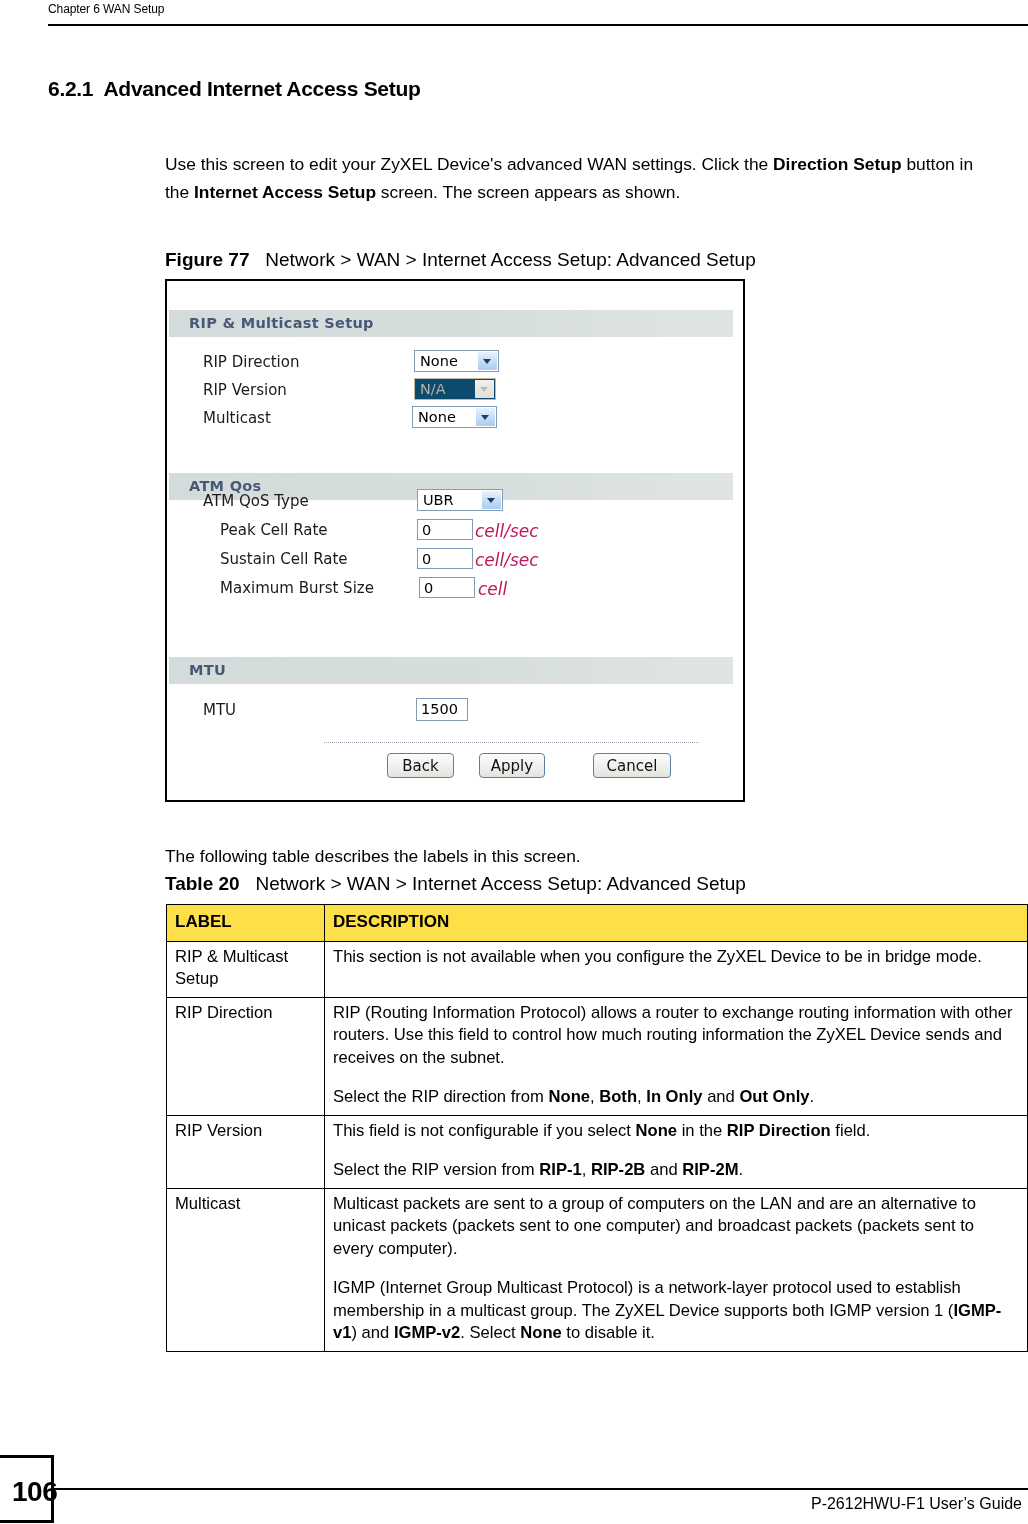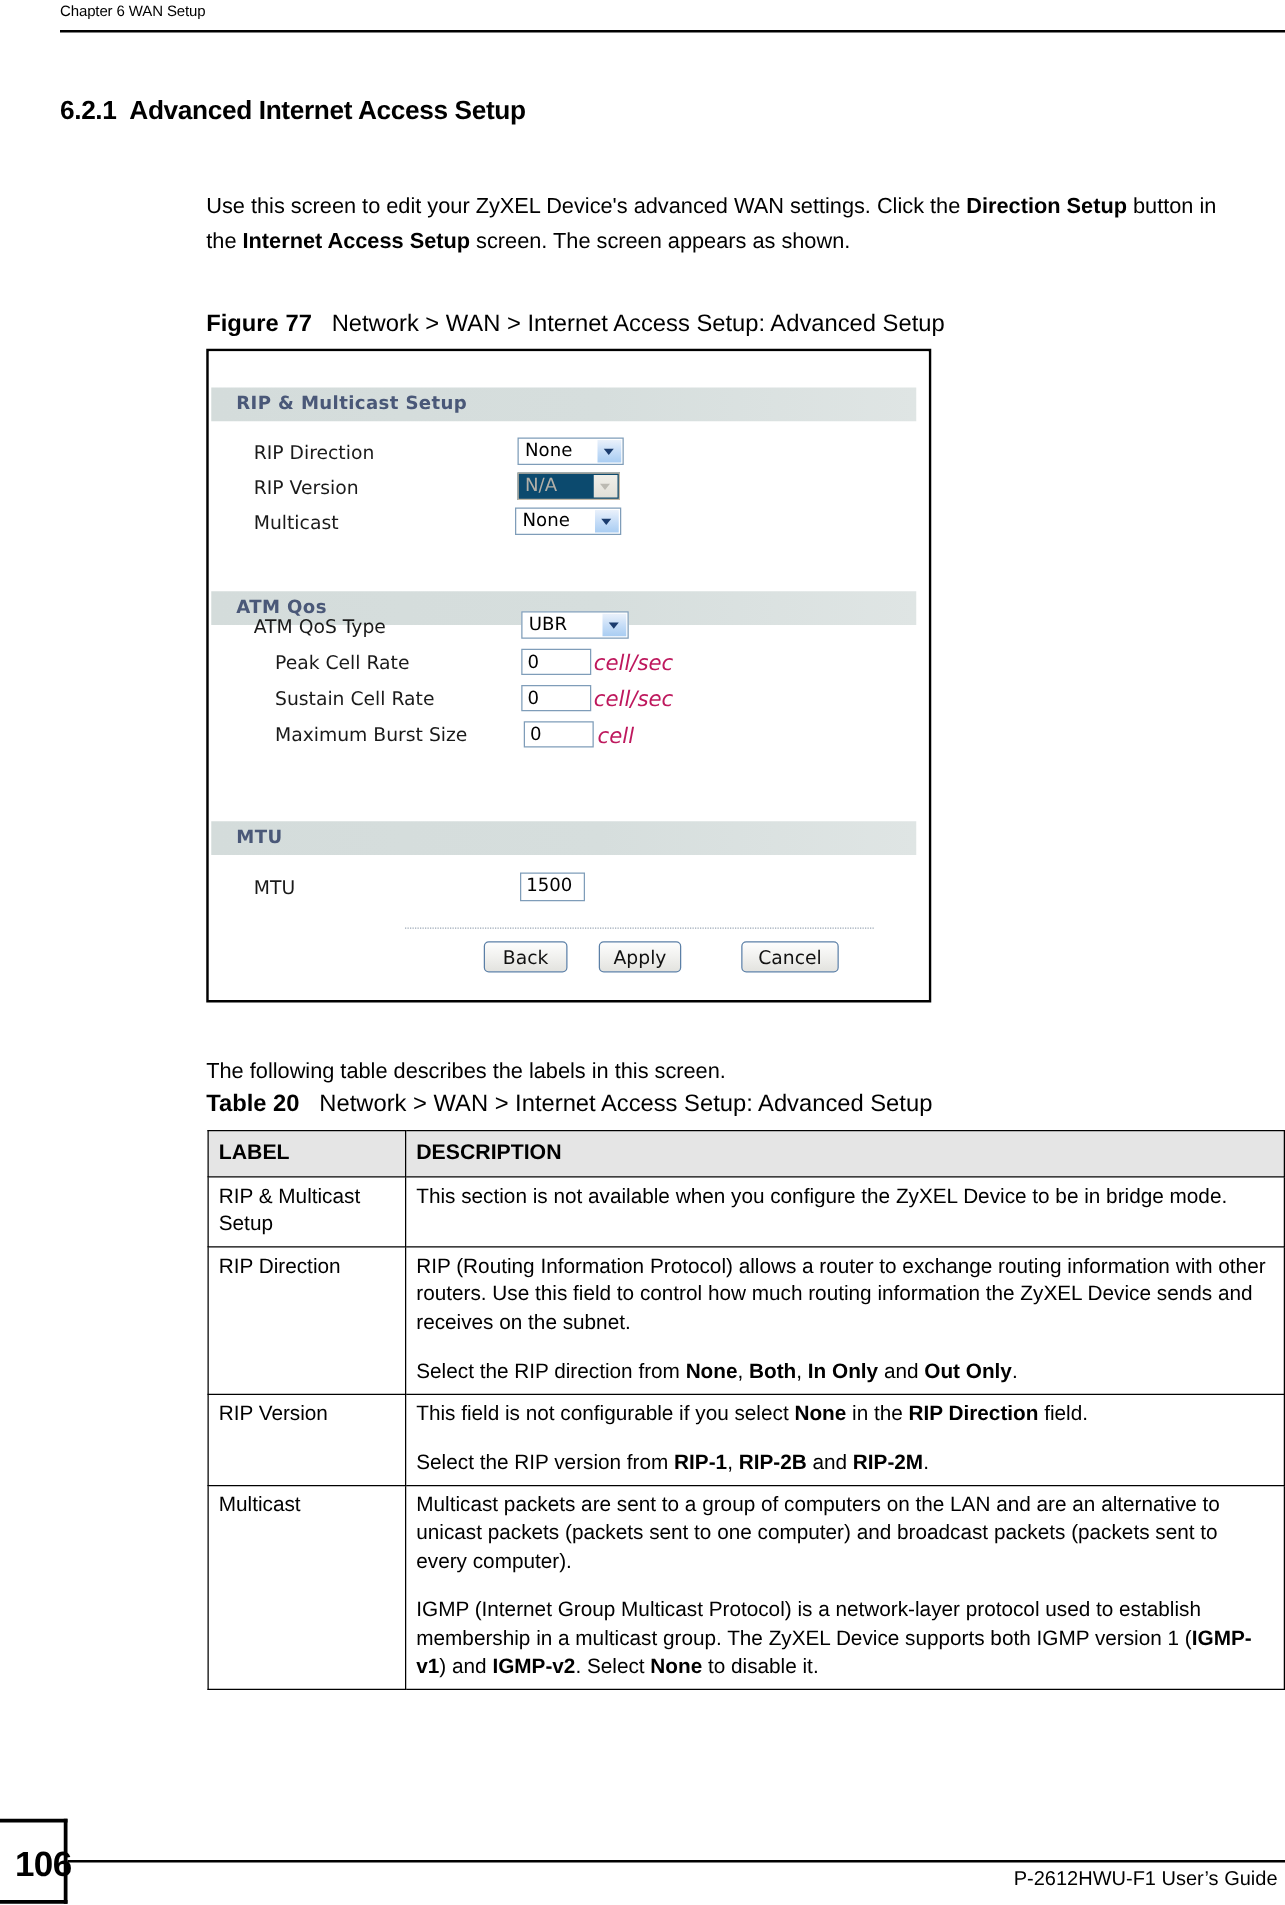--- a/index.html
+++ b/index.html
@@ -230,21 +230,21 @@
     table-layout: fixed;
     font-size: 16.6px;
   }
   .data-table th, .data-table td {
     border: 1.5px solid #000;
     vertical-align: top;
     padding: 4px 8px 6px 8px;
     line-height: 22.5px;
   }
   .data-table th {
-    background: #e5e5e5;
+    background: #fde047;
     text-align: left;
     font-weight: bold;
     font-size: 17px;
     padding-top: 6px;
     padding-bottom: 7px;
   }
   .data-table col.c-label { width: 158px; }
   .data-table td b { font-weight: bold; }
   .cell-gap { display: block; height: 17px; }
 

